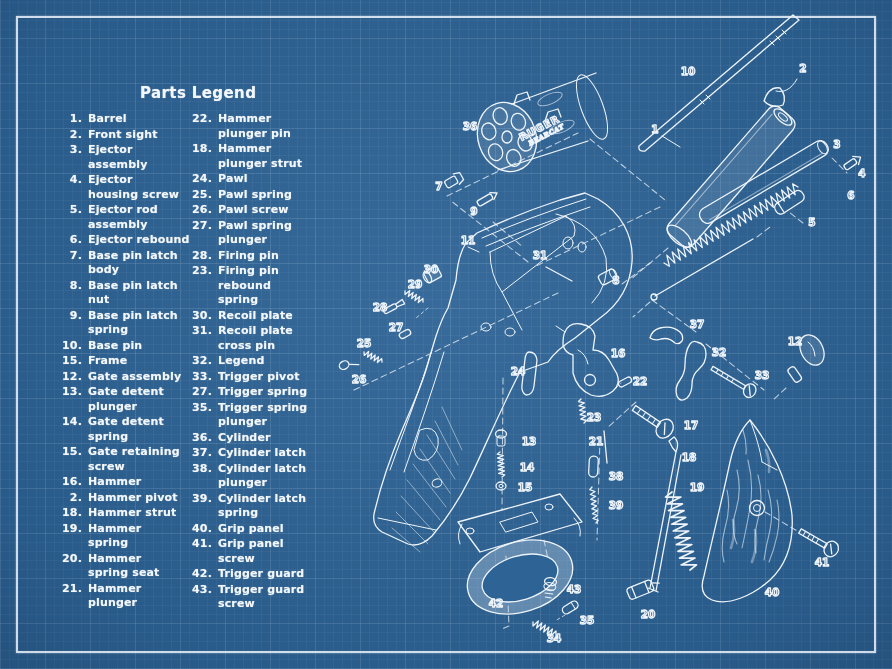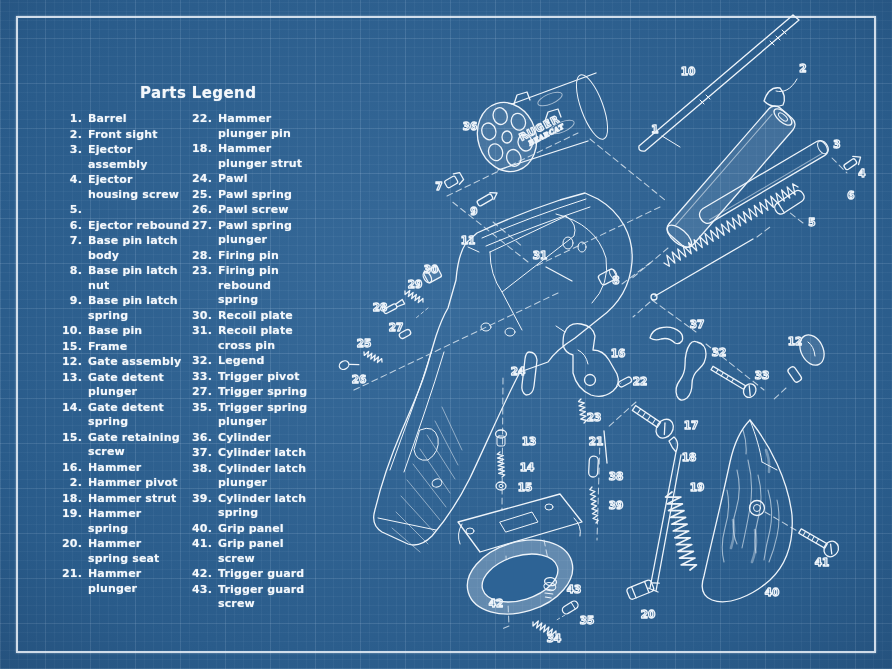--- a/index.html
+++ b/index.html
@@ -85,20 +85,24 @@
         </div>
         <div class="legend-item">
           <span class="num">4.</span>
           <span class="txt">
             <div>Ejector</div>
             <div>housing screw</div>
           </span>
         </div>
         <div class="legend-item">
           <span class="num">5.</span>
+          <span class="txt">
+            <div>Ejector rod</div>
+            <div>assembly</div>
+          </span>
         </div>
         <div class="legend-item">
           <span class="num">6.</span>
           <span class="txt">
             <div>Ejector rebound</div>
           </span>
         </div>
         <div class="legend-item">
           <span class="num">7.</span>
           <span class="txt">

